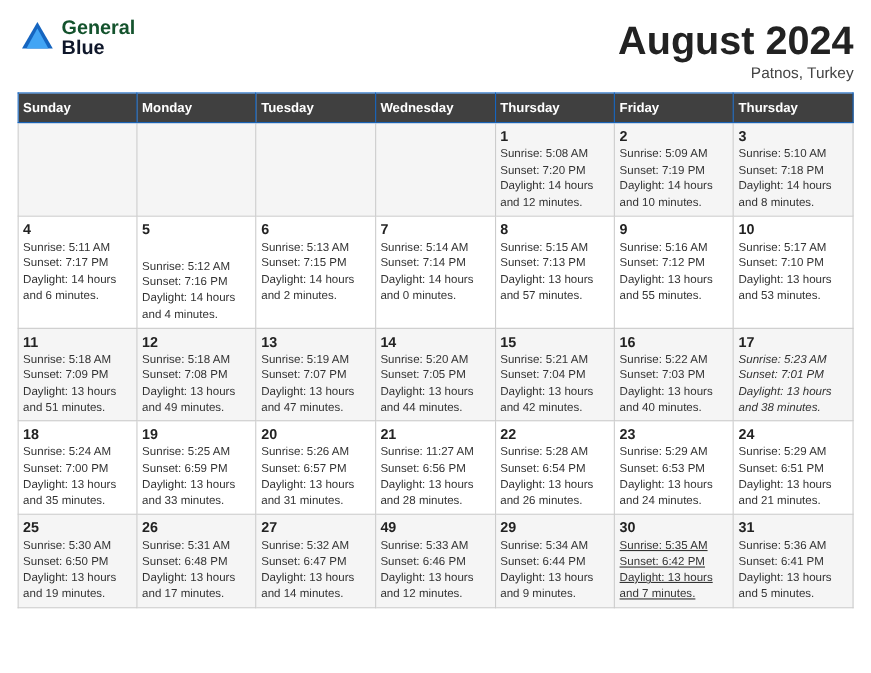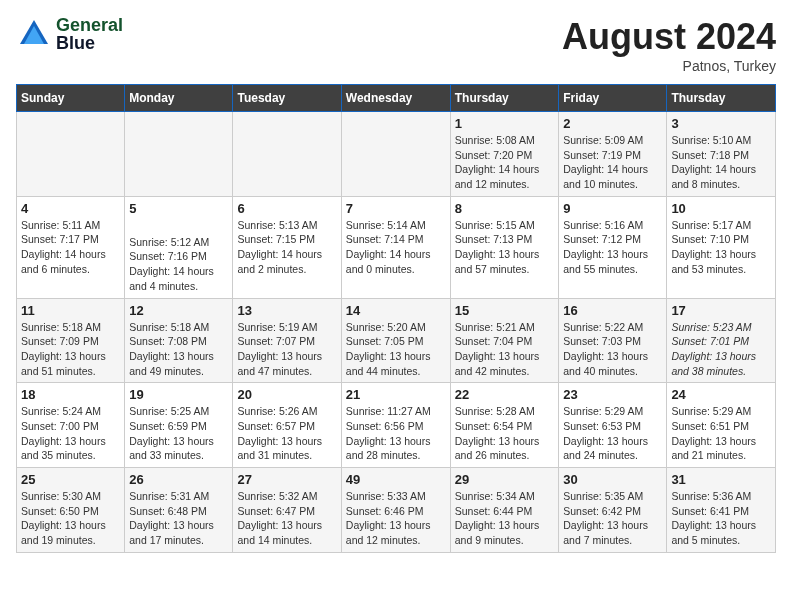--- a/index.html
+++ b/index.html
@@ -331,21 +331,21 @@
         </td>
         <td>
           <div class="day-num">29</div>
           <div class="day-info" style="white-space: pre-line;">Sunrise: 5:34 AM
 Sunset: 6:44 PM
 Daylight: 13 hours
 and 9 minutes.</div>
         </td>
         <td>
           <div class="day-num">30</div>
-          <div class="day-info" style="white-space: pre-line;">Sunrise: 5:35 AM
+          <div class="day-info" style="white-space: pre-line; text-decoration: underline;">Sunrise: 5:35 AM
 Sunset: 6:42 PM
 Daylight: 13 hours
 and 7 minutes.</div>
         </td>
         <td>
           <div class="day-num">31</div>
           <div class="day-info" style="white-space: pre-line;">Sunrise: 5:36 AM
 Sunset: 6:41 PM
 Daylight: 13 hours
 and 5 minutes.</div>

